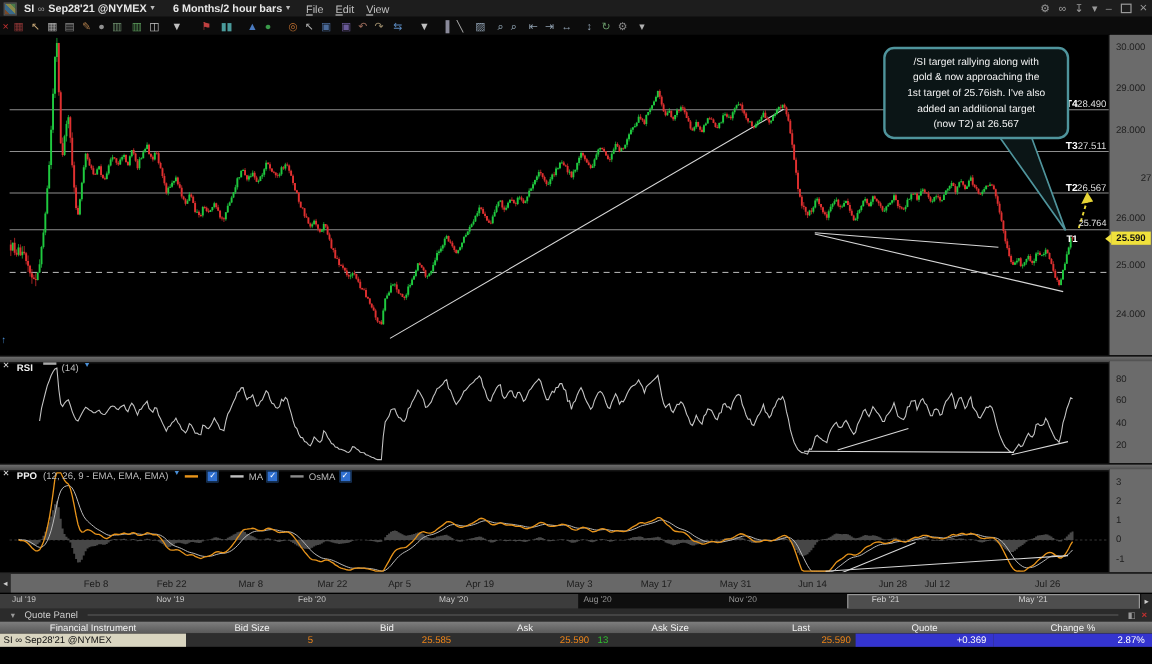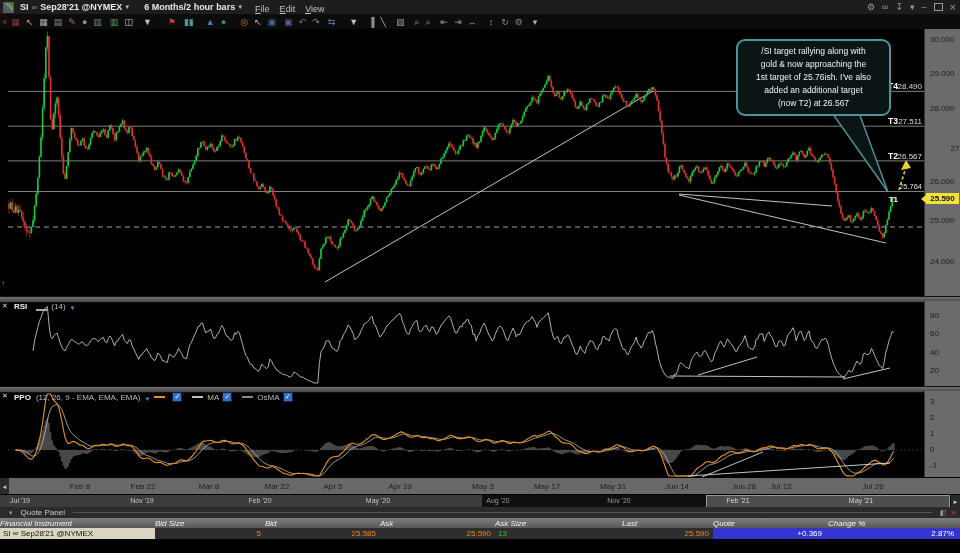--- a/index.html
+++ b/index.html
@@ -19,21 +19,21 @@
   .win-ic{font-size:9px;color:#9a9a9a;margin-left:7px;line-height:10px;}
   #restore-box{width:7px;height:6px;border:1px solid #9a9a9a;margin-left:7px;}
   
   #toolbar{left:0;top:14px;width:960px;height:15px;background:#0c0c0c;display:flex;align-items:center;border-bottom:1px solid #000;}
   .tool-ic{font-size:9px;line-height:12px;margin-left:5px;cursor:default;}
   
   .axis-strip{background:#6b6b6b;}
   .axis-lbl{position:absolute;left:0;width:100%;font-size:8px;color:#1e1e1e;padding-left:5px;box-sizing:border-box;}
   .divider{left:0;width:960px;height:5px;background:linear-gradient(#707070,#474747);border-top:1px solid #111;border-bottom:1px solid #111;}
   .panel-x{font-size:7px;font-weight:bold;color:#ddd;line-height:7px;}
-  .ind-header{display:flex;align-items:flex-end;color:#bbb;font-size:8px;white-space:nowrap;}
+  .ind-header{display:flex;align-items:flex-start;color:#bbb;font-size:8px;white-space:nowrap;}
   .ind-name{font-weight:bold;color:#f0f0f0;margin-right:5px;}
   .swatch{display:inline-block;width:11px;border-top:2px solid #999;margin:0 4px;}
   .chk{display:inline-block;width:8px;height:8px;background:#2f6fd0;color:#fff;font-size:7px;line-height:8px;text-align:center;margin:0 6px 0 3px;border:1px solid #123;}
   
   #note-bubble{left:736px;top:39px;width:147px;background:#0b1516;border:2px solid #4f949c;border-radius:9px;
      color:#f2f2f2;font-size:8.5px;line-height:13px;text-align:center;padding:4px 2px;z-index:5;}
   
   #last-price-tag{left:926px;top:193px;width:33px;height:11px;background:#f0e13c;color:#111;font-weight:bold;
      font-size:8px;text-align:center;line-height:11px;z-index:4;}
   #last-price-notch{left:921px;top:195px;width:0;height:0;border-top:4px solid transparent;border-bottom:4px solid transparent;border-right:5px solid #f0e13c;z-index:4;}
@@ -44,21 +44,21 @@
   #navigator{left:0;top:494px;width:960px;height:13px;background:#101010;border-top:1px solid #000;}
   .nav-zone{position:absolute;top:0;height:13px;box-sizing:border-box;}
   .nav-lbl{position:absolute;top:2px;transform:translateX(-50%);font-size:7px;white-space:nowrap;}
   #nav-right-btn{position:absolute;right:0;top:0;width:9px;height:13px;color:#ccc;font-size:7px;line-height:13px;text-align:center;background:#2a2a2a;}
   
   #quote-title{left:0;top:507px;width:960px;height:11px;background:#2b2b2b;display:flex;align-items:center;}
   #quote-title .caret{color:#999;font-size:7px;margin:0 8px 0 9px;}
   #quote-title .qp-txt{color:#cccccc;font-size:8px;white-space:nowrap;}
   #quote-hline{flex:1;height:1px;background:#555;margin:0 8px;}
   #quote-head{left:0;top:518px;width:960px;height:10px;background:linear-gradient(#7e7e7e,#585858);}
-  .qh-lbl{position:absolute;top:1px;font-size:8px;color:#f2f2f2;font-style:italic;}
+  .qh-lbl{position:absolute;top:1px;font-size:8px;color:#f2f2f2;text-align:center;}
   #quote-row{left:0;top:528px;width:960px;height:11px;background:#2e2e2e;}
   .q-cell{position:absolute;top:0;height:11px;font-size:8px;line-height:11px;box-sizing:border-box;}
   .q-instr{background:#d9d5c0;color:#111;padding-left:3px;}
   .q-orange{color:#ef8518;text-align:right;padding-right:4px;}
   .q-green{color:#2fc12f;text-align:left;padding-left:3px;}
   .q-blue{background:#3434cf;color:#fff;text-align:right;padding-right:6px;}
   #status-bar{left:0;top:539px;width:960px;height:14px;background:#1e1e1e;border-top:1px solid #000;
      color:#e8e8e8;font-size:8px;line-height:14px;padding-left:8px;box-sizing:border-box;}
   svg{position:absolute;left:0;}
   text{font-family:"Liberation Sans","DejaVu Sans",sans-serif;}

